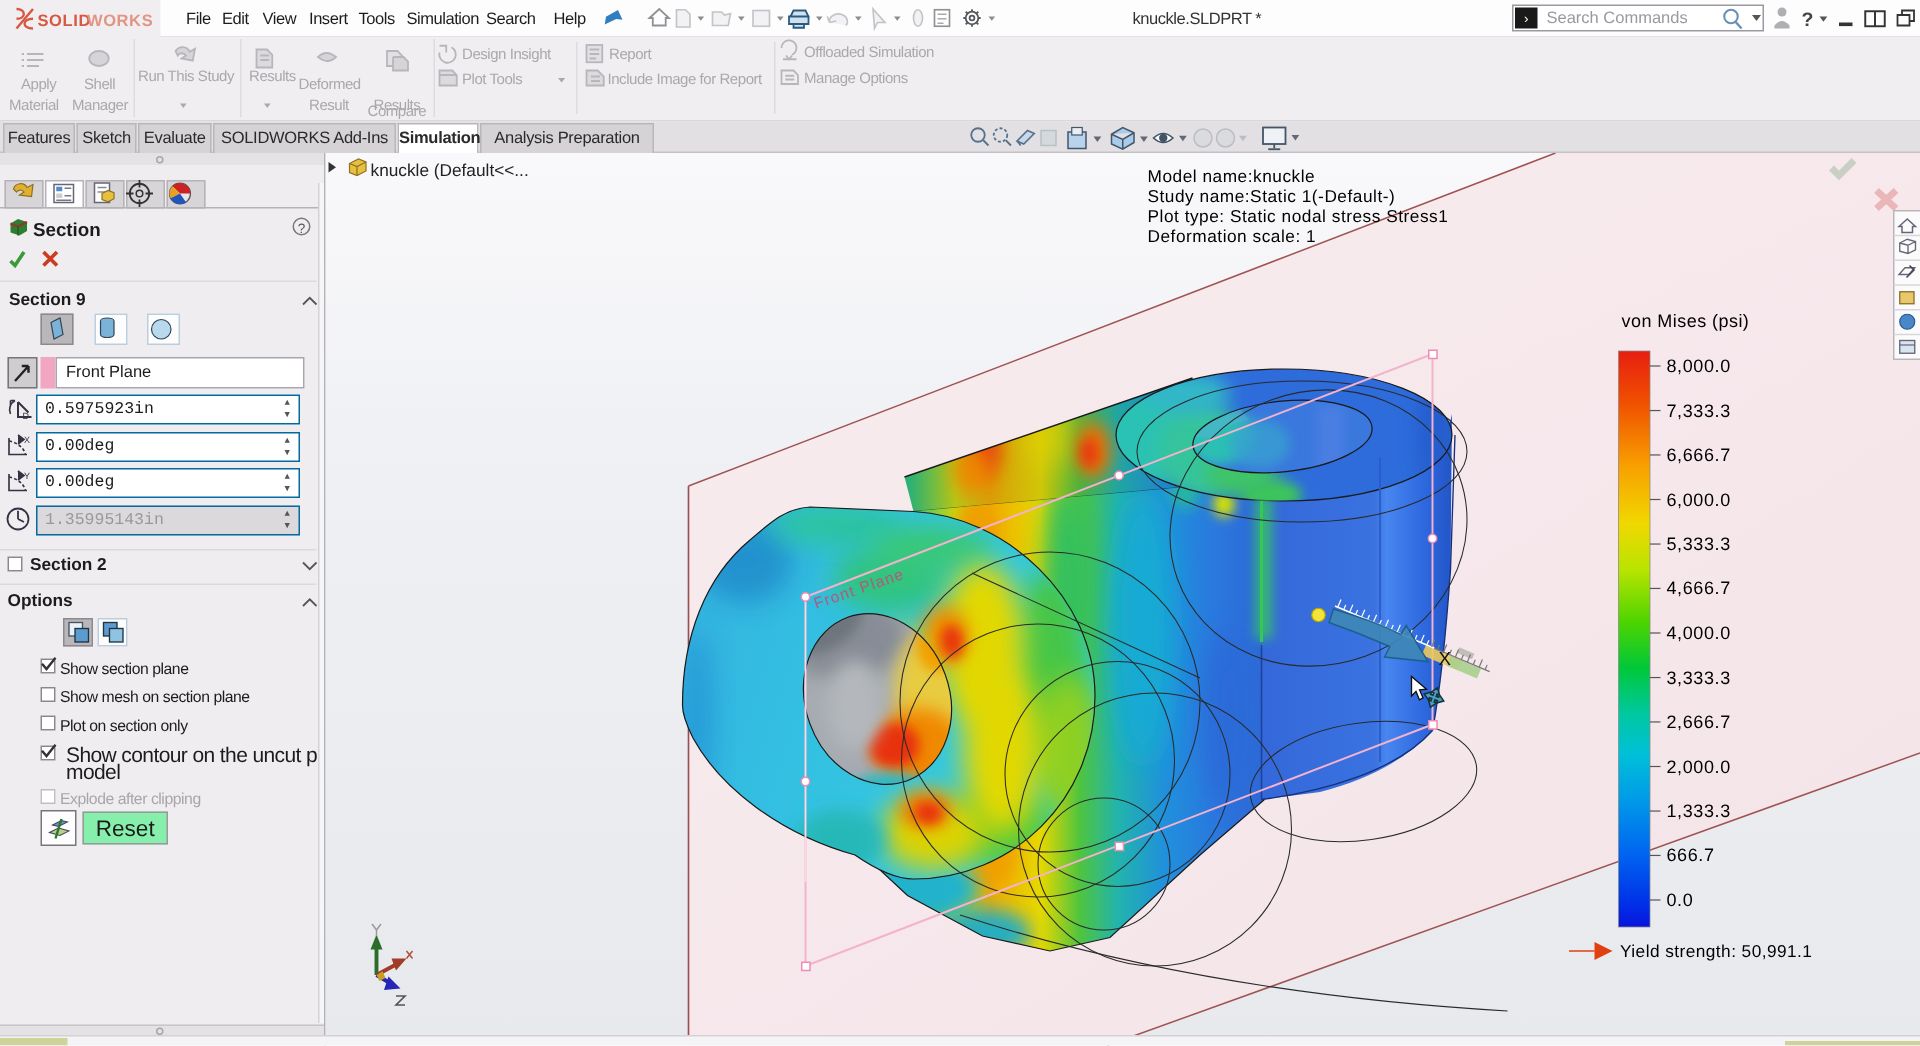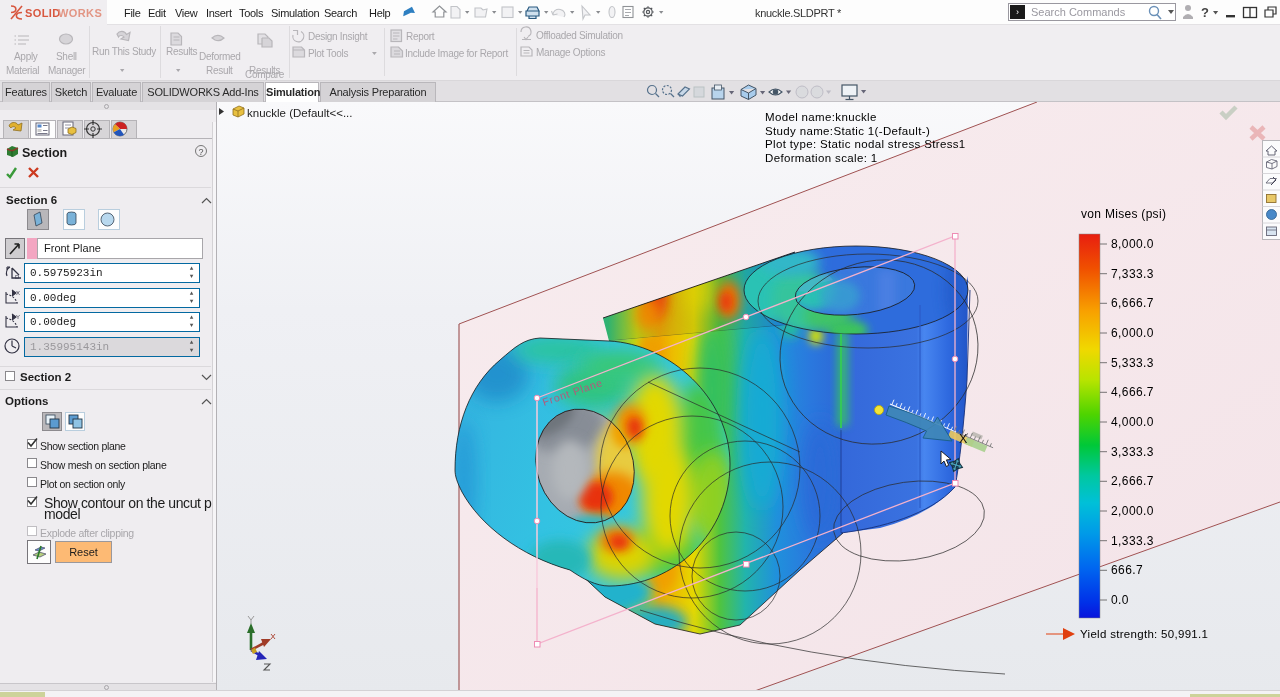--- a/index.html
+++ b/index.html
@@ -257,21 +257,21 @@
       <path d="M1 4 L6 6 L12 3" stroke="#8c3a2a" stroke-width="1.5" fill="none"></path>
       <path d="M6 6 L6 12" stroke="#1b5e20" stroke-width="1" fill="none"></path>
     </svg>
     <div class="abs" style="left:22px;top:44px;font-size:12.5px;font-weight:bold">Section</div>
     <div class="abs" style="left:195px;top:43px;width:12px;height:12px;border:1px solid #777;border-radius:50%;font-size:9px;text-align:center;line-height:12px;color:#555">?</div>
     <svg class="abs" style="left:6px;top:64px" width="40" height="14" viewBox="0 0 40 14">
       <path d="M1 8 L4 11 L10 2" stroke="#3a9a3a" stroke-width="2.4" fill="none"></path>
       <path d="M23 2 L32 11 M32 2 L23 11" stroke="#cc3a20" stroke-width="2.4" fill="none"></path>
     </svg>
     <div class="hr" style="top:85px"></div>
-    <div class="abs" style="left:6px;top:92px;font-weight:bold;font-size:11.5px">Section 6</div>
+    <div class="abs" style="left:6px;top:92px;font-weight:bold;font-size:11.5px">Section 9</div>
     <svg class="abs" style="left:201px;top:95px" width="11" height="7" viewBox="0 0 11 7">
         <path d="M1 6 L5.5 1.5 L10 6" stroke="#555" stroke-width="1.2" fill="none"></path>
       </svg>
     <div class="pbtn sel" style="left:27px;top:107px;width:22px;height:21px"></div>
     <div class="pbtn" style="left:63px;top:107px;width:22px;height:21px"></div>
     <div class="pbtn" style="left:98px;top:107px;width:22px;height:21px"></div>
     <svg class="abs" style="left:27px;top:107px" width="95" height="21" viewBox="0 0 95 21">
       <path d="M7 6 L13 3 L15 14 L9 17 Z" fill="#7ab2d8" stroke="#345" stroke-width="0.8"></path>
       <path d="M40 5 a4.5 2 0 0 1 9 0 l0 9 a4.5 2 0 0 1 -9 0 z" fill="#7ab2d8" stroke="#345" stroke-width="0.8"></path>
       <circle cx="80.5" cy="10.5" r="6.5" fill="#b8d8ee" stroke="#345" stroke-width="0.8"></circle>
@@ -343,21 +343,21 @@
     <svg class="abs" style="left:26px;top:336px" width="13" height="100" viewBox="0 0 13 100">
       <path d="M2 4.5 L5 8 L11 0.5" stroke="#333" stroke-width="1.6" fill="none"></path>
       <path d="M2 62.5 L5 66 L11 58.5" stroke="#333" stroke-width="1.6" fill="none"></path>
     </svg>
     <div class="abs" style="left:27px;top:438px;width:24px;height:24px;background:#fdfdfd;border:1px solid #77757a"></div>
     <svg class="abs" style="left:31px;top:442px" width="17" height="17" viewBox="0 0 17 17">
       <path d="M2 11 L8 8 L15 10 L9 13 Z" fill="#b8d080" stroke="#446" stroke-width="0.7"></path>
       <path d="M4 6 L10 3 L14 4 L8 7 Z" fill="#6890c8" stroke="#446" stroke-width="0.7"></path>
       <path d="M10 2 L6 15" stroke="#2a7a2a" stroke-width="1.6"></path>
     </svg>
-    <div class="abs" style="left:55px;top:439px;width:57px;height:22px;background:#fdba74;border:1px solid #9a989c;text-align:center;line-height:21px;font-size:11px">Reset</div>
+    <div class="abs" style="left:55px;top:439px;width:57px;height:22px;background:#86efac;border:1px solid #9a989c;text-align:center;line-height:21px;font-size:15px">Reset</div>
     <div class="abs" style="left:0;top:581px;width:216px;height:8px;background:#e4e2e5;border-top:1px solid #c8c6ca"></div>
     <div class="abs" style="left:104px;top:583px;width:5px;height:5px;border:1px solid #a8a6aa;border-radius:50%"></div>
 
     <div class="abs" style="left:212px;top:20px;width:5px;height:560px;background:#f6f5f7;border-left:1px solid #d4d2d5"></div>
   </div>
 
   <svg id="viewport" width="1063" height="595" viewBox="217 102 1063 595">
   <defs>
     <linearGradient id="vbg" x1="0" y1="0" x2="0" y2="1">
       <stop offset="0" stop-color="#f9f9fb"></stop>

